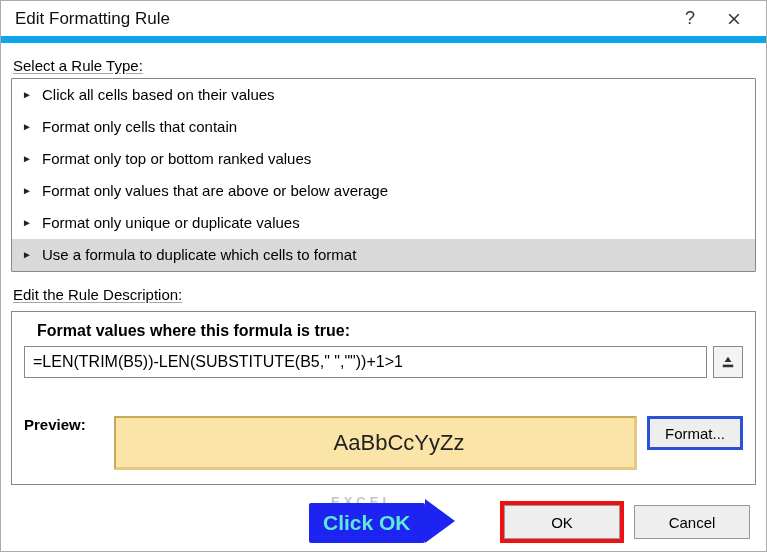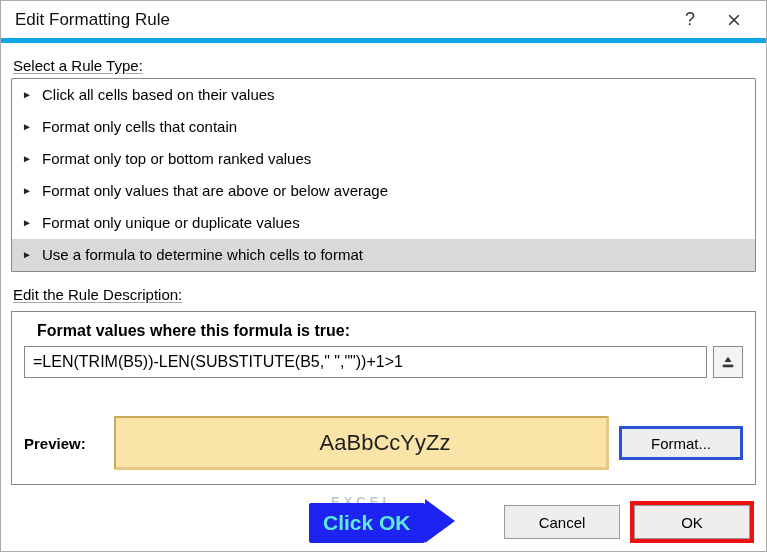--- a/index.html
+++ b/index.html
@@ -15,21 +15,21 @@
   .dialog {
     width: 767px; height: 552px;
     border: 1px solid #aaa;
     position: relative;
   }
   .titlebar {
     height: 42px;
     display: flex;
     align-items: center;
     padding: 0 10px 0 14px;
-    border-bottom: 5px solid #0ea5e9;
+    border-bottom: 7px solid #0ea5e9;
   }
   .titlebar .title {
     font-size: 17px;
     flex: 1;
     color: #111;
   }
   .titlebar .help-icon,
   .titlebar .close-icon {
     width: 44px; height: 42px;
     display: flex; align-items: center; justify-content: center;
@@ -95,21 +95,20 @@
   }
   .ref-btn {
     width: 30px; height: 32px;
     border: 1px solid #888;
     background: #f4f4f4;
     display: flex; align-items: center; justify-content: center;
   }
   .ref-btn svg { width: 14px; height: 14px; }
   .preview-row {
     display: flex;
-    align-items: center;
     margin-top: 38px;
     gap: 2px;
   }
   .preview-label {
     width: 88px;
     font-size: 15px;
     font-weight: 700;
   }
   .preview-swatch {
     flex: 1;
@@ -118,21 +117,21 @@
     border-left: 2px solid #c9a85a;
     border-bottom: 3px solid #e6c783;
     border-right: 3px solid #e6c783;
     background: #fbe4a7;
     display: flex; align-items: center; justify-content: center;
     font-size: 22px;
     color: #222;
     padding-left: 48px;
   }
   .format-btn {
-    width: 124px; height: 34px;
+    width: 96px; height: 34px;
     border: 3px solid #2a52d6;
     background: #eee;
     display: flex; align-items: center; justify-content: center;
     font-size: 15px;
     margin-left: 8px;
     cursor: default;
   }
   .button-row {
     position: absolute;
     bottom: 12px; right: 16px;
@@ -220,21 +219,21 @@
     <div class="rule-item">
       <span class="arrow">►</span>
       <span>Format only values that are above or below average</span>
     </div>
     <div class="rule-item">
       <span class="arrow">►</span>
       <span>Format only unique or duplicate values</span>
     </div>
     <div class="rule-item selected">
       <span class="arrow">►</span>
-      <span>Use a formula to determine which cells to format</span>
+      <span>Use a formula to duplicate which cells to format</span>
     </div>
   </div>
 
   <div class="section-label">Edit the Rule Description:</div>
 
   <div class="desc-box">
     <div class="formula-label">Format values where this formula is true:</div>
     <div class="formula-row">
       <input class="formula-input" type="text" value="=LEN(TRIM(B5))-LEN(SUBSTITUTE(B5,&quot; &quot;,&quot;&quot;))+1&gt;1" style="">
       <div class="ref-btn">
@@ -259,21 +258,21 @@
   <div class="watermark">EXCEL</div>
 
   <div class="callout">
     <div class="body">
         <span>Click OK</span>
       </div>
     <div class="arrowhead"></div>
   </div>
 
   <div class="button-row">
+    <div class="btn ok">
+      <span>OK</span>
+    </div>
     <div class="btn">
       <span>Cancel</span>
     </div>
-    <div class="btn ok">
-      <span>OK</span>
-    </div>
   </div>
 
 </div>
 
 </body></html>

